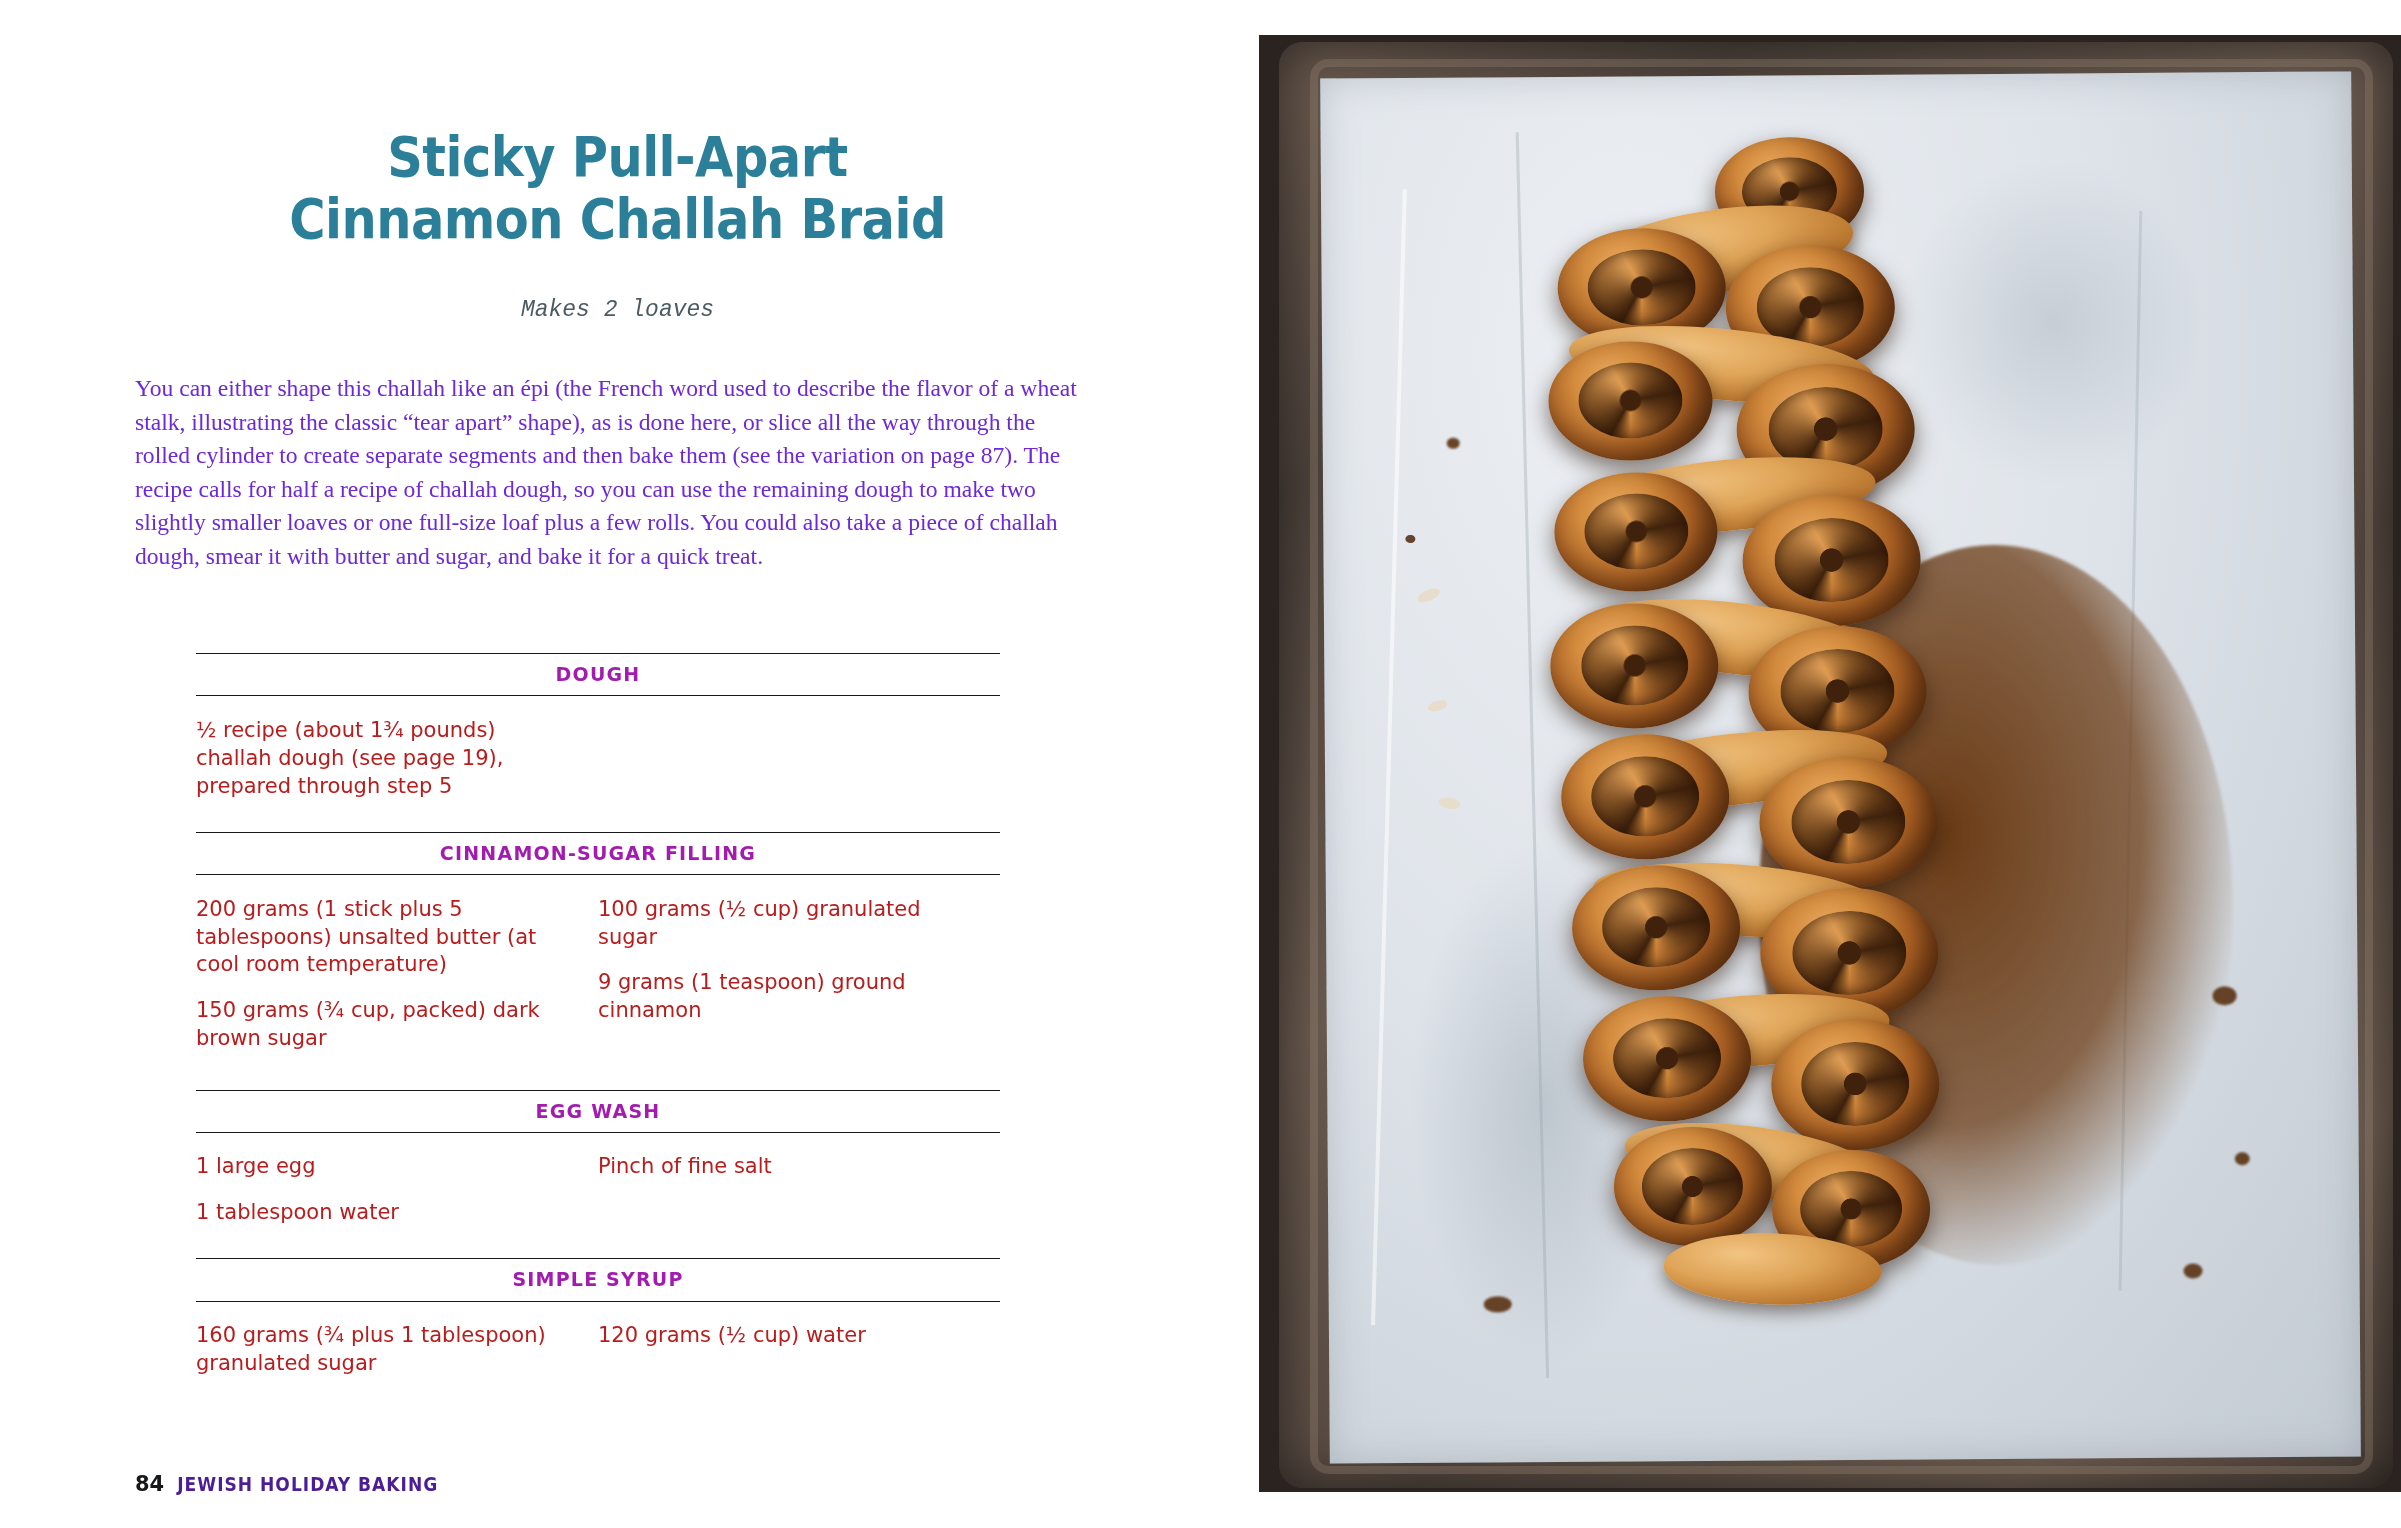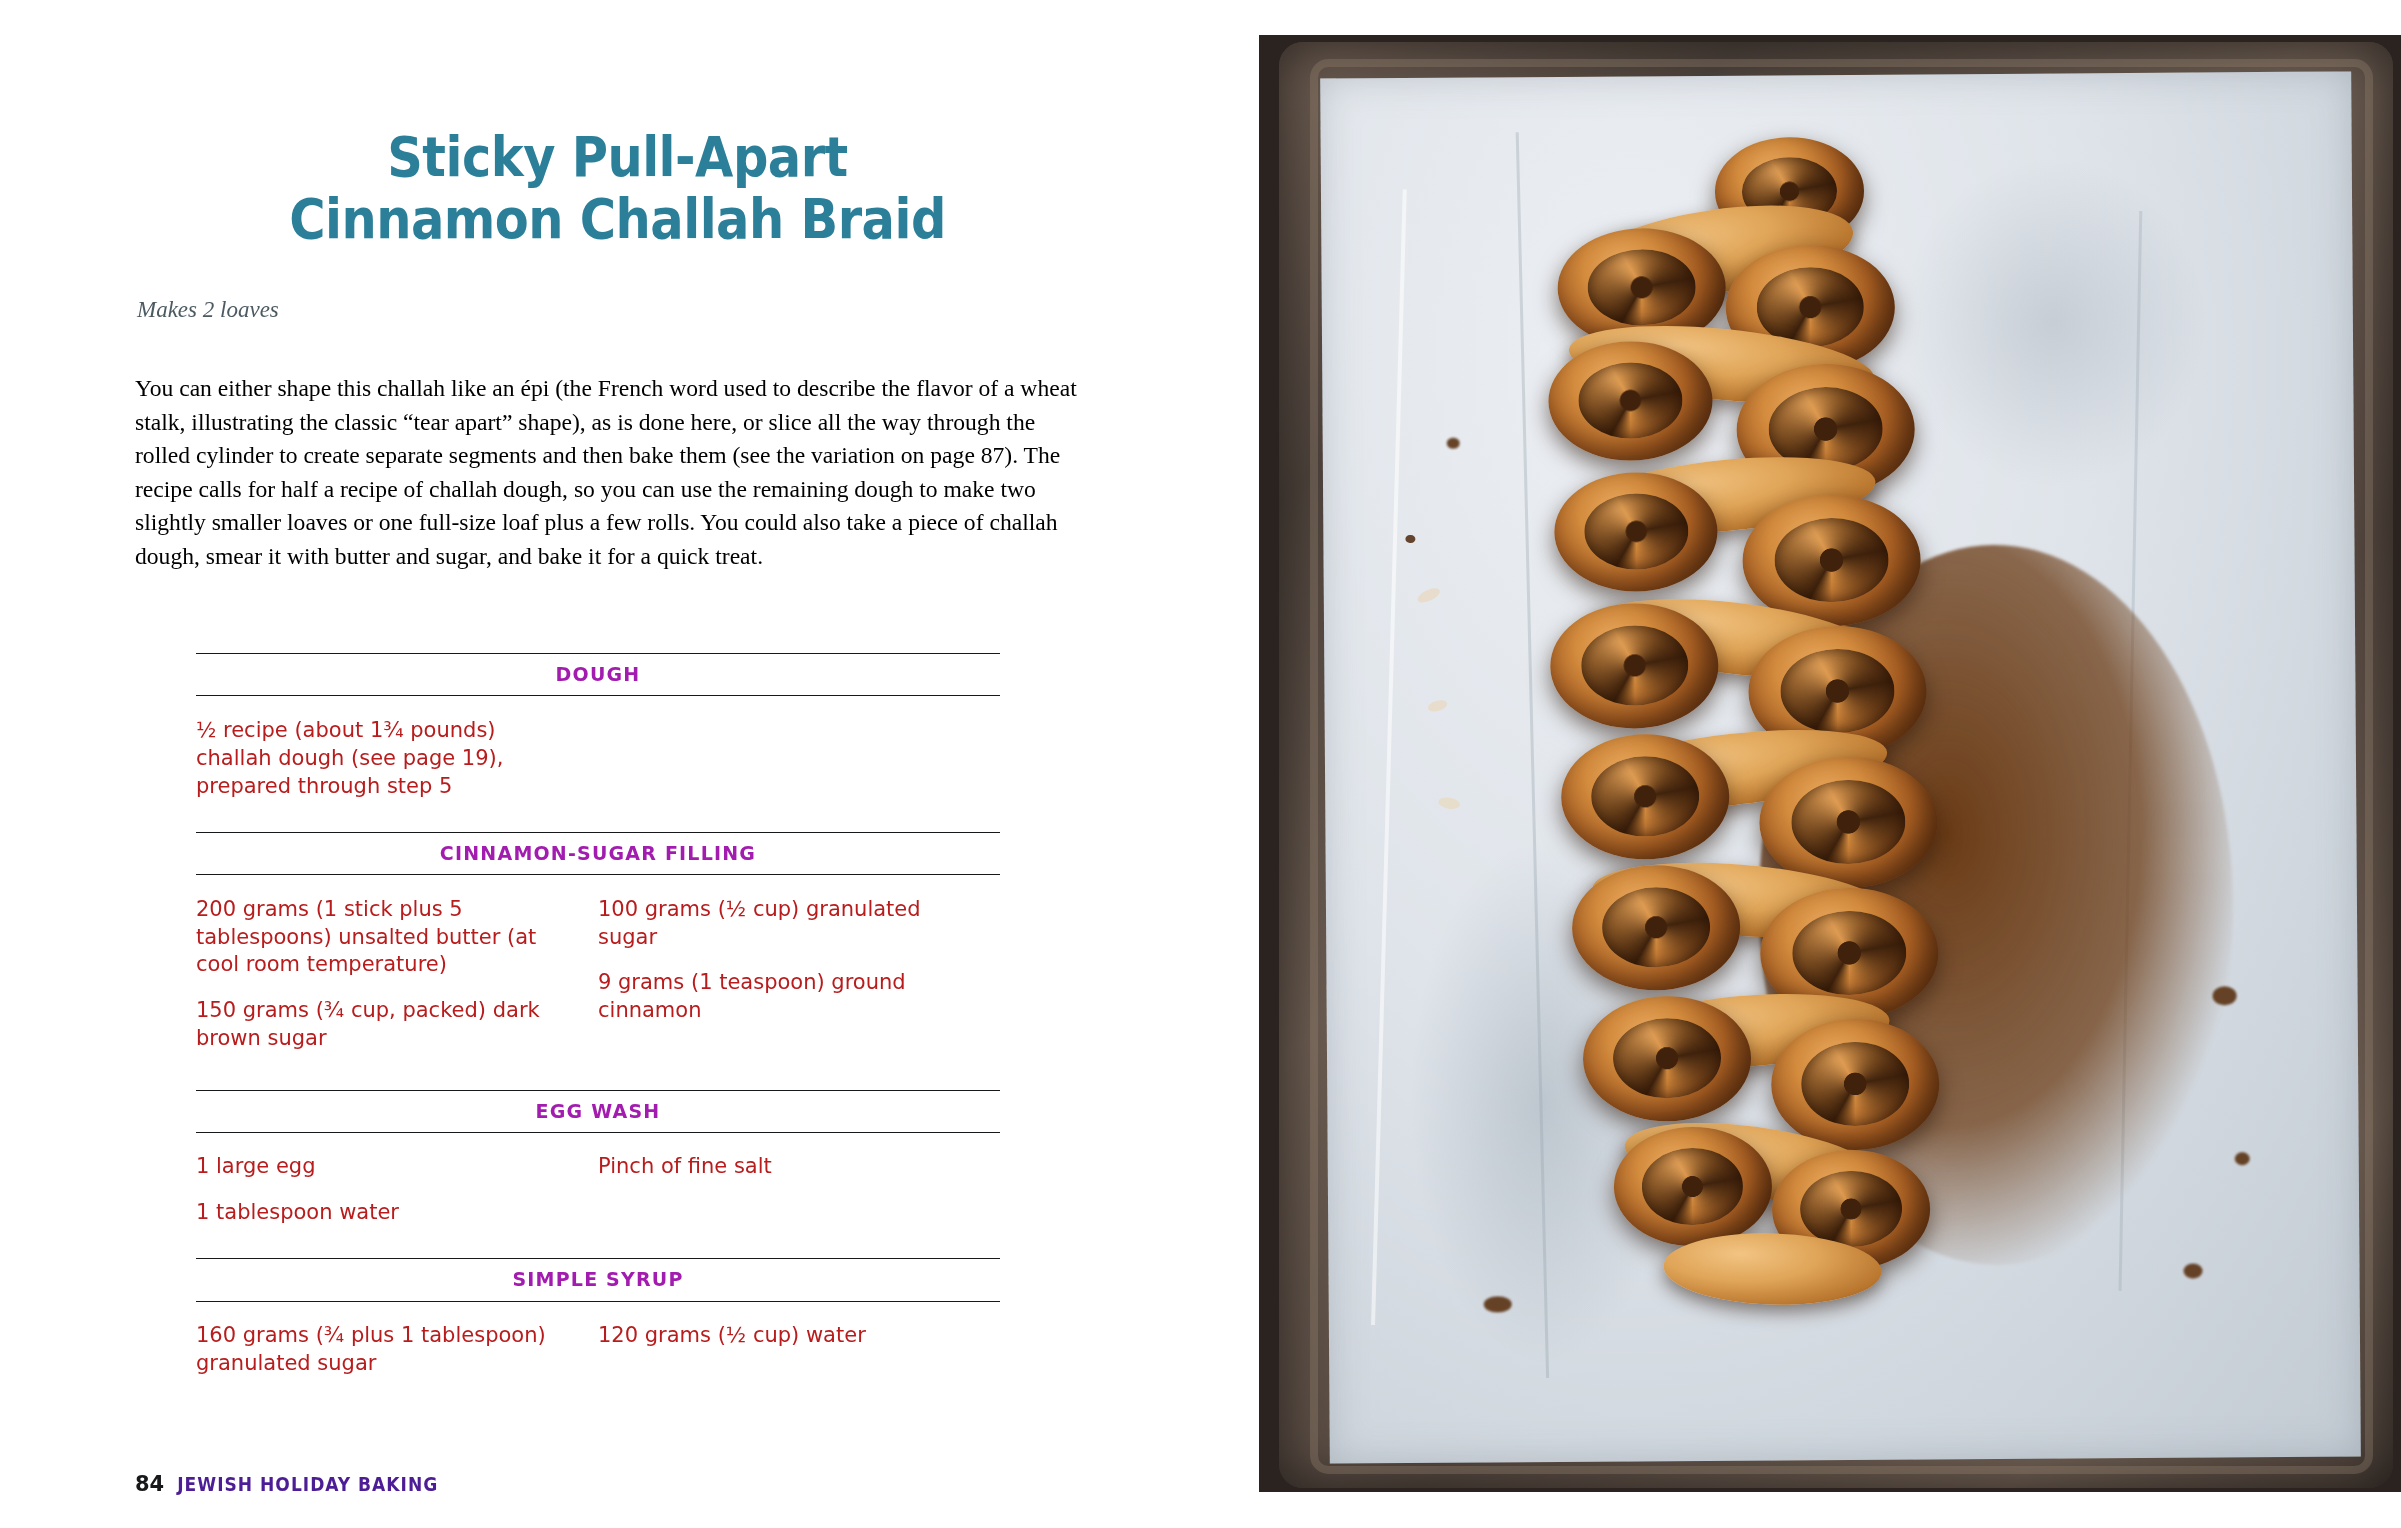--- a/index.html
+++ b/index.html
@@ -46,35 +46,36 @@
   .recipe-title .line {
     display: block;
     white-space: nowrap;
   }
 
   .yield {
     position: absolute;
     left: 137px;
     top: 297px;
     width: 961px;
-    font-family: Liberation Serif, serif;
+    text-align: center;
+    font-family: Liberation Mono, monospace;
     font-style: italic;
     font-size: 23px;
     color: #4c5a62;
   }
 
   .headnote {
     position: absolute;
     left: 135px;
     top: 372px;
     width: 951px;
     font-family: "Liberation Serif", serif;
     font-size: 23.6px;
     line-height: 1.42;
-    color: #000000;
+    color: #6d28d9;
     text-align: left;
   }
 
   
   .ingredients {
     position: absolute;
     left: 196px;
     top: 653px;
     width: 804px;
     font-family: "DejaVu Sans", "Liberation Sans", sans-serif;

